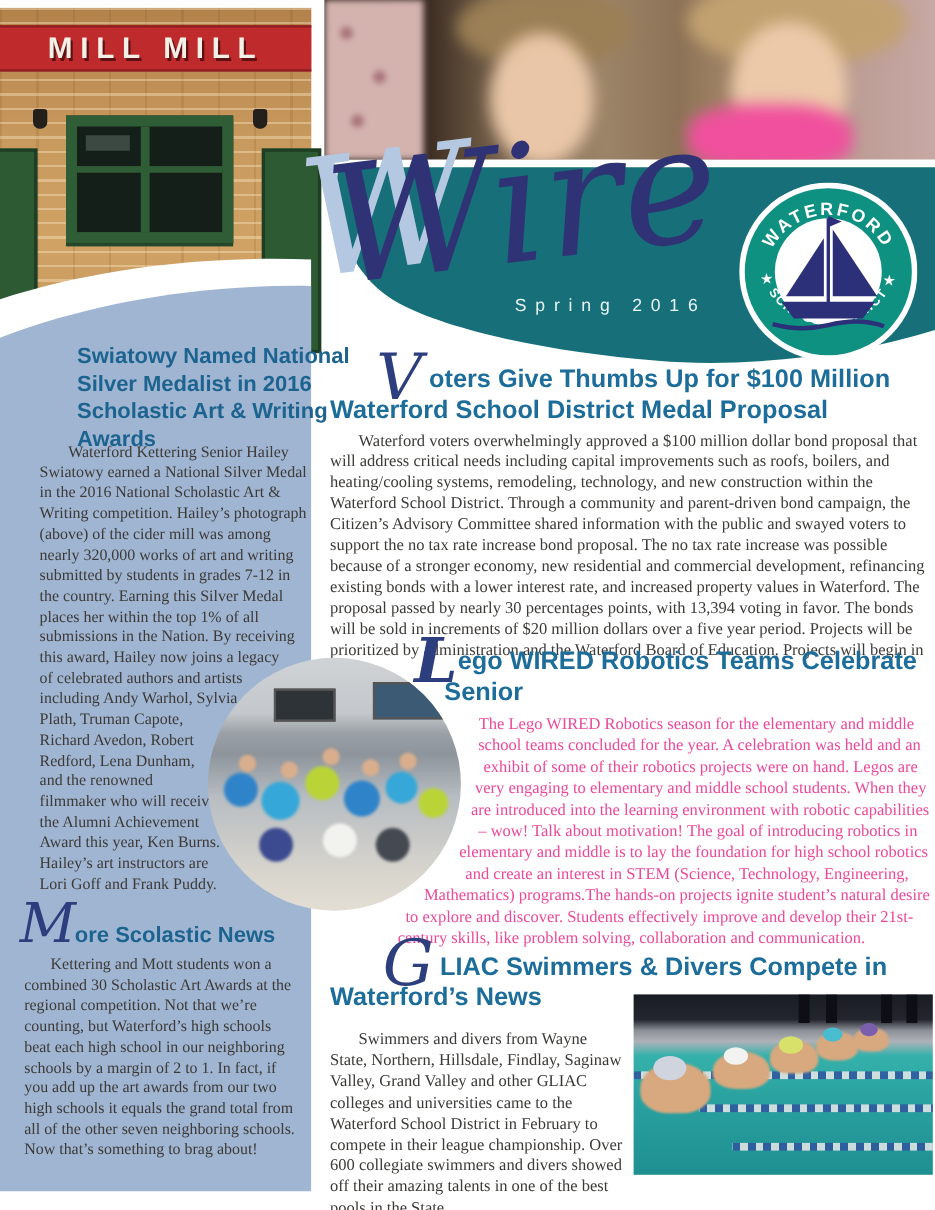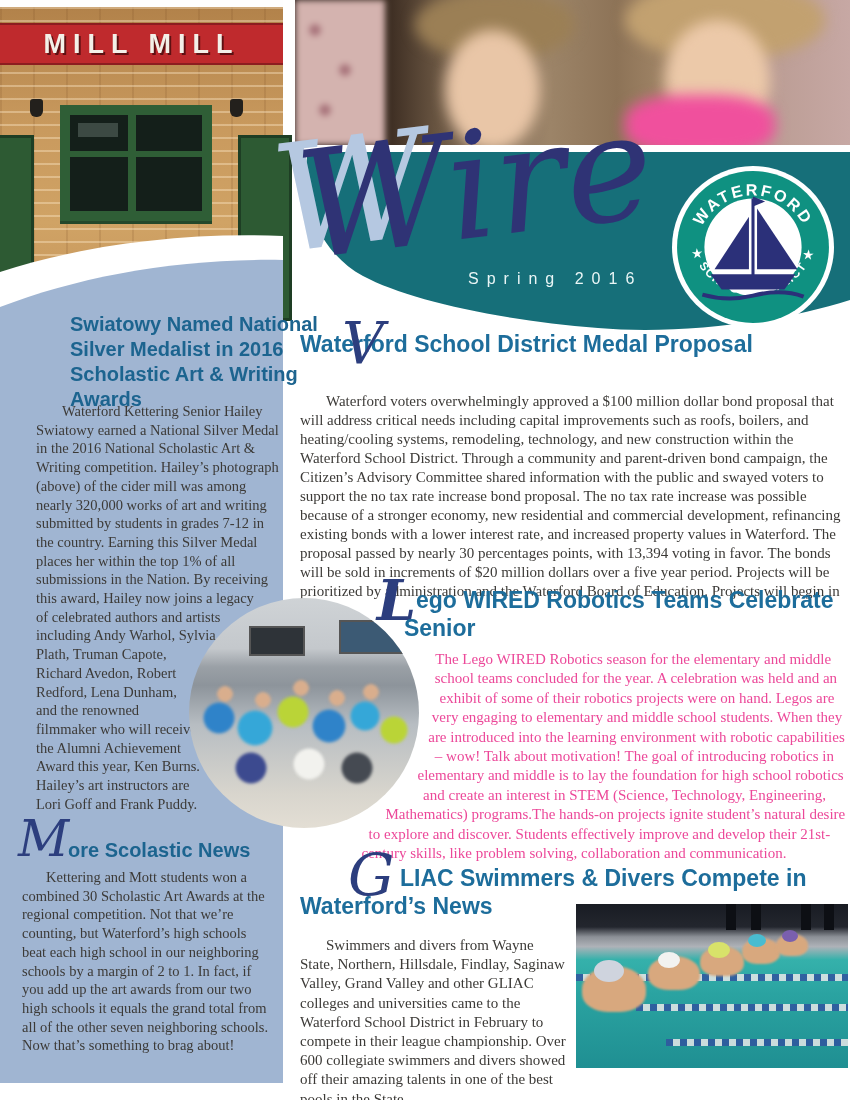--- a/index.html
+++ b/index.html
@@ -187,20 +187,21 @@
       <path d="M80,30 L92,35 L80,40 Z" fill="#2b3079"></path>
       <path d="M76,50 L76,102 L42,102 Z" fill="#2b3079"></path>
       <path d="M84,42 L84,102 L124,102 Z" fill="#2b3079"></path>
       <path d="M38,107 L122,107 L111,122 L49,122 Z" fill="#2b3079"></path>
       <path d="M30,127 Q 55,134 80,128 Q 108,121 130,129" stroke="#2b3079" stroke-width="4" fill="none"></path>
     </g>
   </svg>
 
   <div id="art1" class="abs">
     <div class="h-initial">V</div>
+    <div class="headline line1">oters Give Thumbs Up for $100 Million</div>
     <div class="headline">Waterford School District Medal Proposal</div>
   </div>
   <div id="art1-body" class="abs serif-main">Waterford voters overwhelmingly approved a $100 million dollar bond proposal that will address critical needs including capital improvements such as roofs, boilers, and heating/cooling systems, remodeling, technology, and new construction within the Waterford School District. Through a community and parent-driven bond campaign, the Citizen’s Advisory Committee shared information with the public and swayed voters to support the no tax rate increase bond proposal. The no tax rate increase was possible because of a stronger economy, new residential and commercial development, refinancing existing bonds with a lower interest rate, and increased property values in Waterford. The proposal passed by nearly 30 percentages points, with 13,394 voting in favor. The bonds will be sold in increments of $20 million dollars over a five year period. Projects will be prioritized by administration and the Waterford Board of Education. Projects will begin in 2017.</div>
 
   <div id="robotics-photo" class="abs">
     <div class="rp-tv1 rp-light"></div>
     <div class="rp-tv2 rp-light"></div>
     <div class="rp-crowd"></div>
   </div>
 

